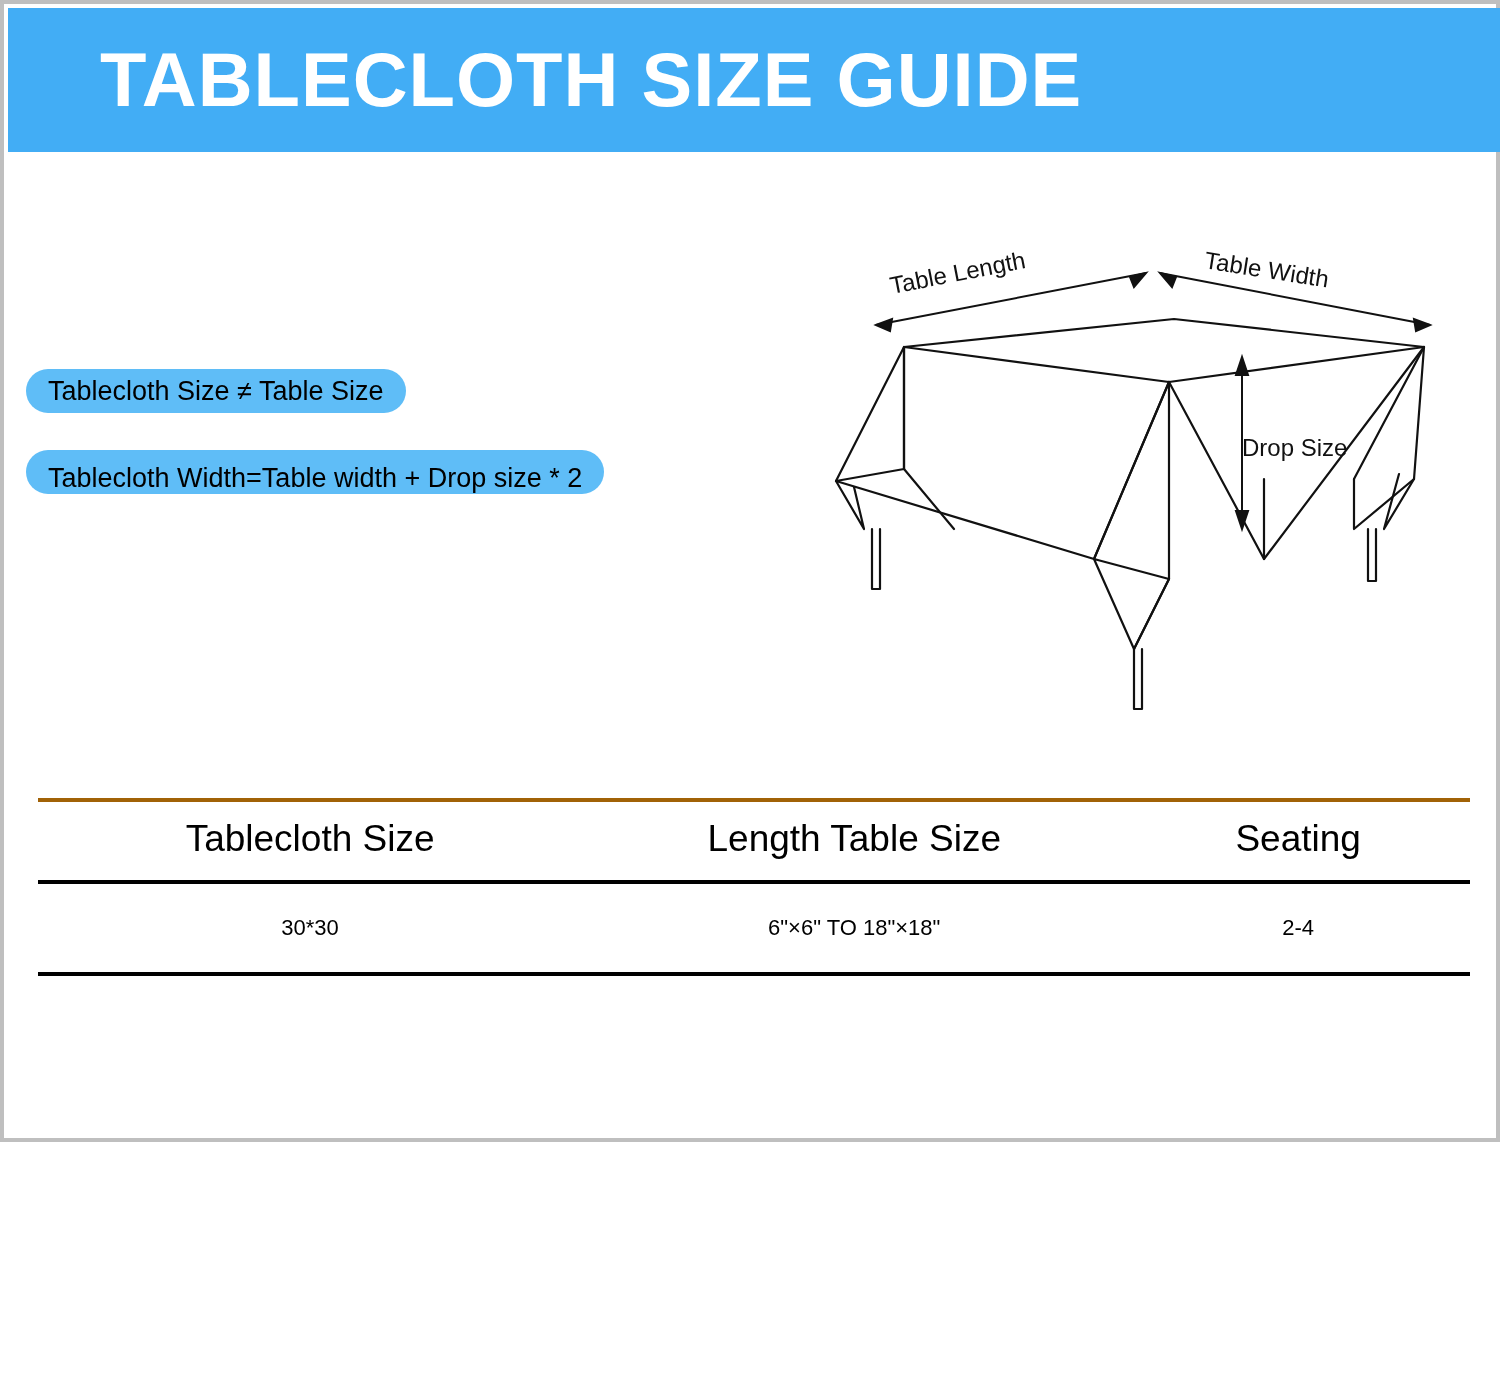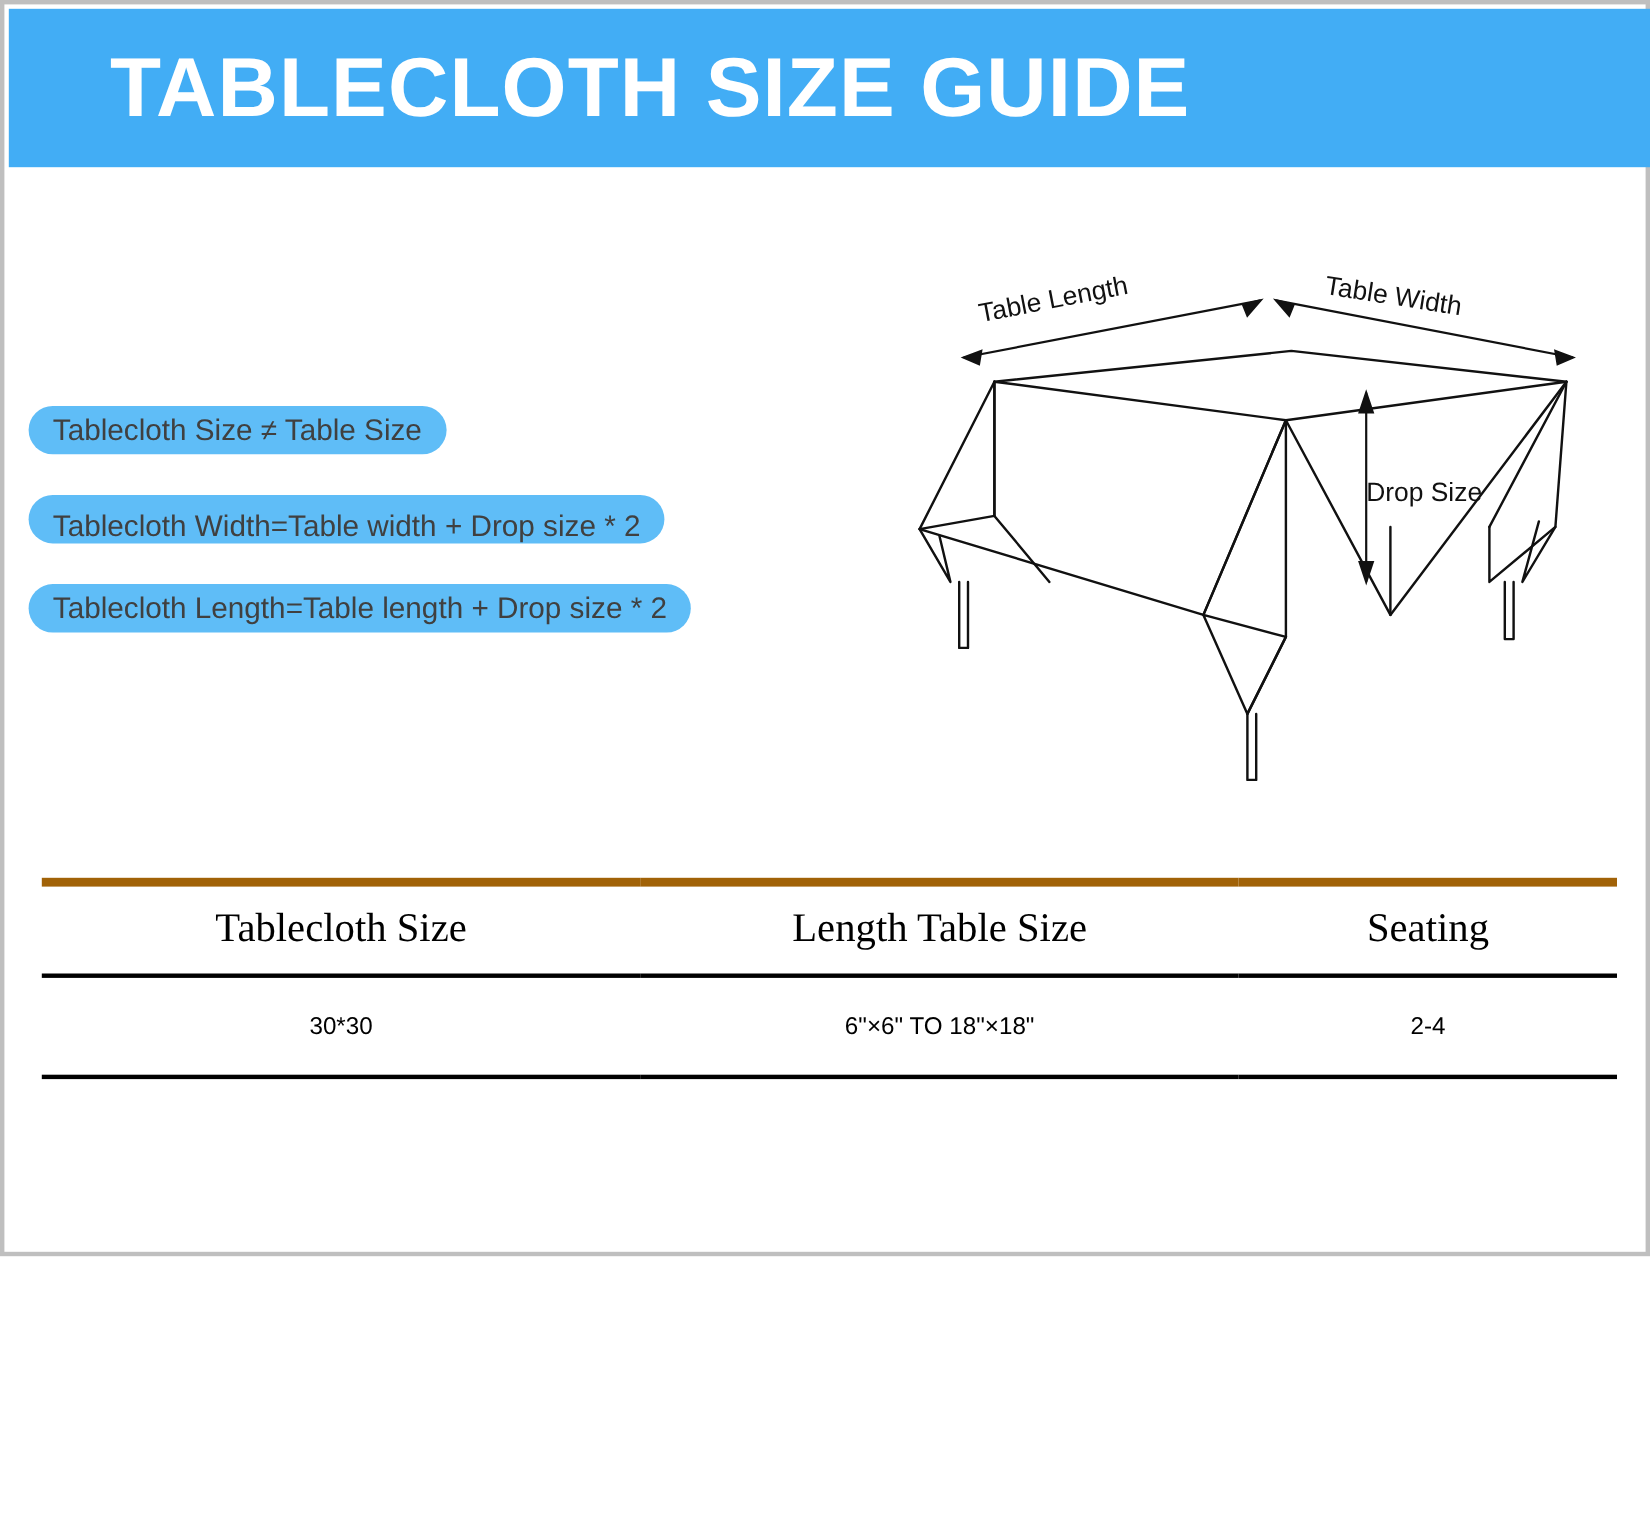--- a/index.html
+++ b/index.html
@@ -42,21 +42,21 @@
     letter-spacing: 1px;
     margin-left: 92px;
     line-height: 1;
     white-space: nowrap;
   }
   
   .pill {
     position: absolute;
     background: #5fbdf7;
     border-radius: 22px;
-    color: #404040;
+    color: #000000;
     font-size: 27px;
     display: flex;
     align-items: center;
     padding: 0 22px;
     height: 44px;
     box-sizing: border-box;
     white-space: nowrap;
   }
   .pill-1 { left: 22px; top: 365px; }
   .pill-2 { left: 22px; top: 446px; align-items: flex-end; }
@@ -101,23 +101,22 @@
     border-collapse: collapse;
   }
   .size-table th, .size-table td {
     border: none;
     text-align: center;
     font-weight: normal;
   }
   .size-table thead th {
     font-size: 37px;
     padding: 16px 0 20px 0;
-    border-top: 8px solid #a16207;
+    border-top: 4px solid #a16207;
     border-bottom: 4px solid #000;
-    font-family: Liberation Serif, serif;
   }
   .size-table tbody td {
     font-size: 22px;
     padding: 31px 0 31px 0;
   }
   .size-table tbody tr:last-child td {
     border-bottom: 4px solid #000;
   }
   .col-a { width: 38%; }
   .col-b { width: 38%; }
@@ -130,23 +129,20 @@
 
   <div class="header-banner">
     <div class="header-title">TABLECLOTH SIZE GUIDE</div>
   </div>
 
   <div class="pill pill-1">
     <span>Tablecloth Size ≠ Table Size</span>
   </div>
   <div class="pill pill-2">
     <span>Tablecloth Width=Table width + Drop size * 2</span>
-  </div>
-  <div class="pill pill-3">
-    <span>Tablecloth Length=Table length + Drop size * 2</span>
   </div>
 
   <div class="diagram">
     <svg width="660" height="500" viewBox="0 0 660 500">
       <g fill="none" stroke="#111111" stroke-width="2.2" stroke-linejoin="round" stroke-linecap="round">
 
         <path d="M 110 118 L 380 90 L 630 118 L 375 153 Z"></path>
 
         <path d="M 110 118 L 42 252 L 70 300 L 60 258"></path>
         <path d="M 42 252 L 110 240 L 110 118"></path>

